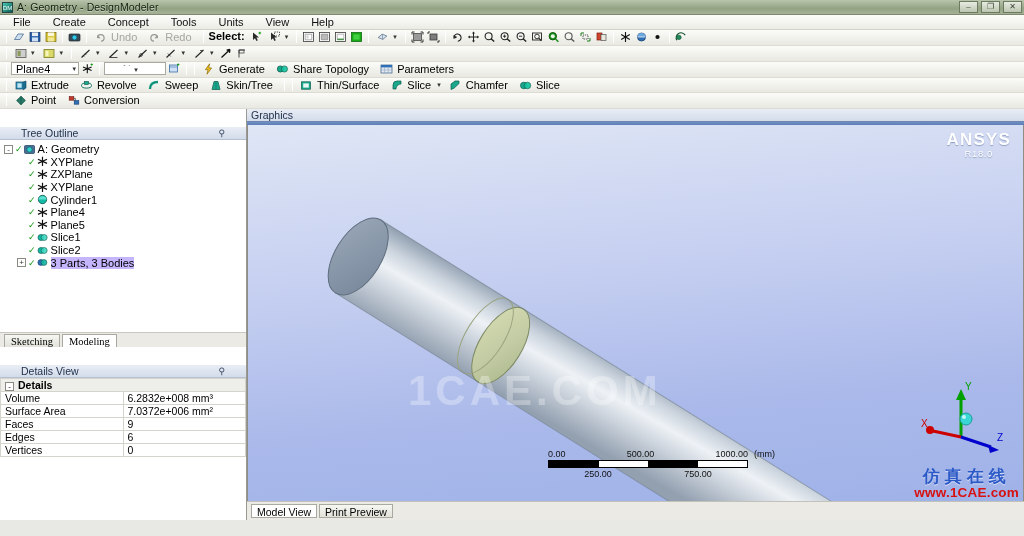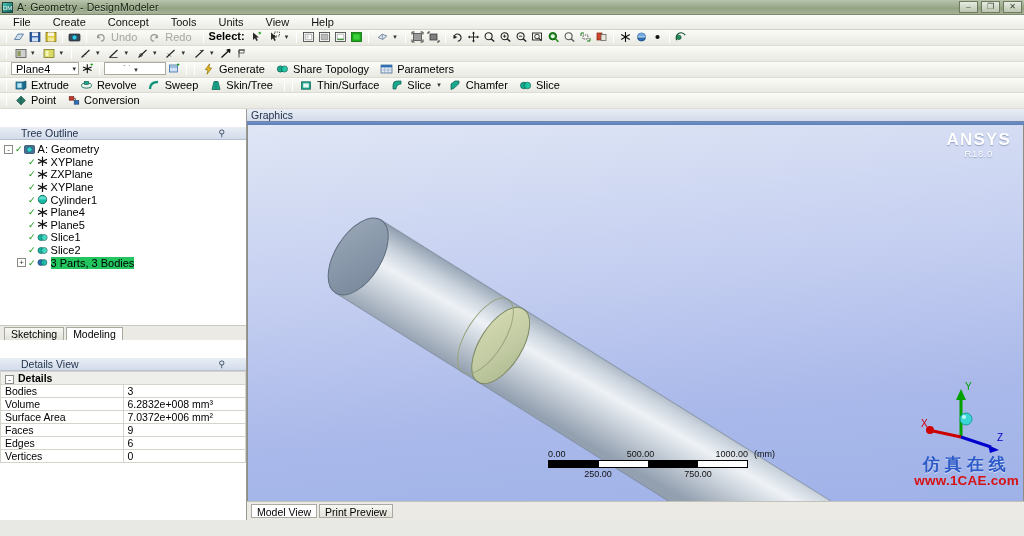--- a/index.html
+++ b/index.html
@@ -87,26 +87,26 @@
          overflow:hidden; position:relative;}
   .tnode{ display:flex; align-items:center; height:12.6px; white-space:nowrap;}
   .tnode .exp{ width:9px;height:9px;border:1px solid #8a8a82;background:#fff;
                font-size:8px;line-height:7px;text-align:center;color:#333;
                margin-right:2px; flex:0 0 9px;}
   .tnode .spacer{ width:11px; flex:0 0 11px;}
   .tnode .chk{ color:#119911; font-size:9px; margin-right:1px; flex:0 0 7px;}
   .tnode .ico{ width:11px;height:11px;flex:0 0 11px; margin-right:3px;
                display:flex;align-items:center;justify-content:center;}
   .tnode .lbl{ font-size:11px; color:#000;}
-  .tnode.sel .lbl{ background:#22c55e; }
+  .tnode.sel .lbl{ background:#c4b5fd; }
   .indent1{ margin-left:13px; }
 
   .tabsrow{ flex:0 0 15px; display:flex; align-items:flex-end; gap:2px;
             padding:0 0 0 4px; background:#eceae4;
-            border-top:1px solid #c8c8c0; }
+            border-top:1px solid #c8c8c0;font-family:Liberation Serif, serif; }
   .tabb{ font-size:10.5px; padding:1px 6px 1px 6px; border:1px solid #a9a9a0;
          border-bottom:none; background:linear-gradient(#f7f7f3,#e2e2da);
          height:13px; line-height:11px;}
   .tabb.active{ background:#fff; }
 
   .detwrap{ flex:0 0 auto; display:flex; flex-direction:column; }
   .dettable{ width:100%; border-collapse:collapse; table-layout:fixed;
              background:#fff; }
   .dettable td{ border:1px solid #d4d4cc; height:11.6px; font-size:10.5px;
                 padding:0 0 0 4px; overflow:hidden; white-space:nowrap;}
@@ -144,21 +144,21 @@
   .scalebar .top{ display:flex; justify-content:space-between; padding:0 0 1px 0;}
   .scalebar .bar{ height:8px; border:1px solid #000; display:flex; background:#fff;}
   .scalebar .bar i{ flex:1 1 25%; display:block; }
   .scalebar .bar i.on{ background:#000; }
   .scalebar .bot{ display:flex; padding-top:1px; }
   .scalebar .bot span{ flex:1 1 50%; text-align:center; }
   .scalebar .unit{ position:absolute; right:-27px; top:0; }
 
   .triad{ position:absolute; right:18px; bottom:48px; width:86px; height:72px; }
 
-  .wm-br{ position:absolute; right:4px; bottom:14px; text-align:center;
+  .wm-br{ position:absolute; right:4px; bottom:2px; text-align:center;
           line-height:1;margin-top:13px; }
   .wm-br .cn{ font-size:17px; color:#2b59c7; letter-spacing:5px;
               font-weight:bold; text-shadow:0 1px 0 rgba(255,255,255,.6);}
   .wm-br .en{ font-size:13.5px; color:#d81111; font-weight:bold;
               letter-spacing:.2px; margin-top:1px;}
 
   .btmtabs{ flex:0 0 19px; display:flex; align-items:center; gap:2px;
             padding-left:4px; background:#eceae4; border-top:1px solid #c2c2ba;}
   .btmtabs .bt{ font-size:10.5px; padding:1px 5px; border:1px solid #a9a9a0;
                 background:linear-gradient(#f7f7f3,#e2e2da); height:14px;
@@ -756,24 +756,20 @@
       <div class="panehdr">
         <span>Details View</span>
         <span class="pin">⚲</span>
       </div>
 
       <div class="detwrap">
         <table class="dettable">
           <tbody id="details-body">
               <tr class="grp">
                 <td colspan="2"><span class="grpbox">-</span><span>Details</span></td>
-              </tr>
-              <tr>
-                <td class="k">Bodies</td>
-                <td class="v">3</td>
               </tr>
               <tr>
                 <td class="k">Volume</td>
                 <td class="v">6.2832e+008 mm³</td>
               </tr>
               <tr>
                 <td class="k">Surface Area</td>
                 <td class="v">7.0372e+006 mm²</td>
               </tr>
               <tr>
@@ -841,20 +837,21 @@
             <ellipse cx="168" cy="43" rx="21" ry="43" fill="url(#sliceg)" stroke="#7e8a63" stroke-width="1"></ellipse>
 
             <ellipse cx="150" cy="43" rx="19" ry="43" fill="none" stroke="#9aa47f" stroke-width="1"></ellipse>
 
             <ellipse cx="0" cy="43" rx="23" ry="43" fill="url(#capnear)" stroke="#5d6c7d" stroke-width="1"></ellipse>
 
             <path d="M0 0 L560 0 M0 86 L560 86" stroke="#6f7c8a" stroke-width="1" fill="none" opacity=".55"></path>
           </g>
         </svg>
 
+        <div class="wm-center">1CAE.COM</div>
 
         <div class="scalebar">
           <div class="top">
             <span>0.00</span>
             <span>500.00</span>
             <span>1000.00</span>
           </div>
           <div class="bar">
             <i class="on"></i>
             <i></i>

